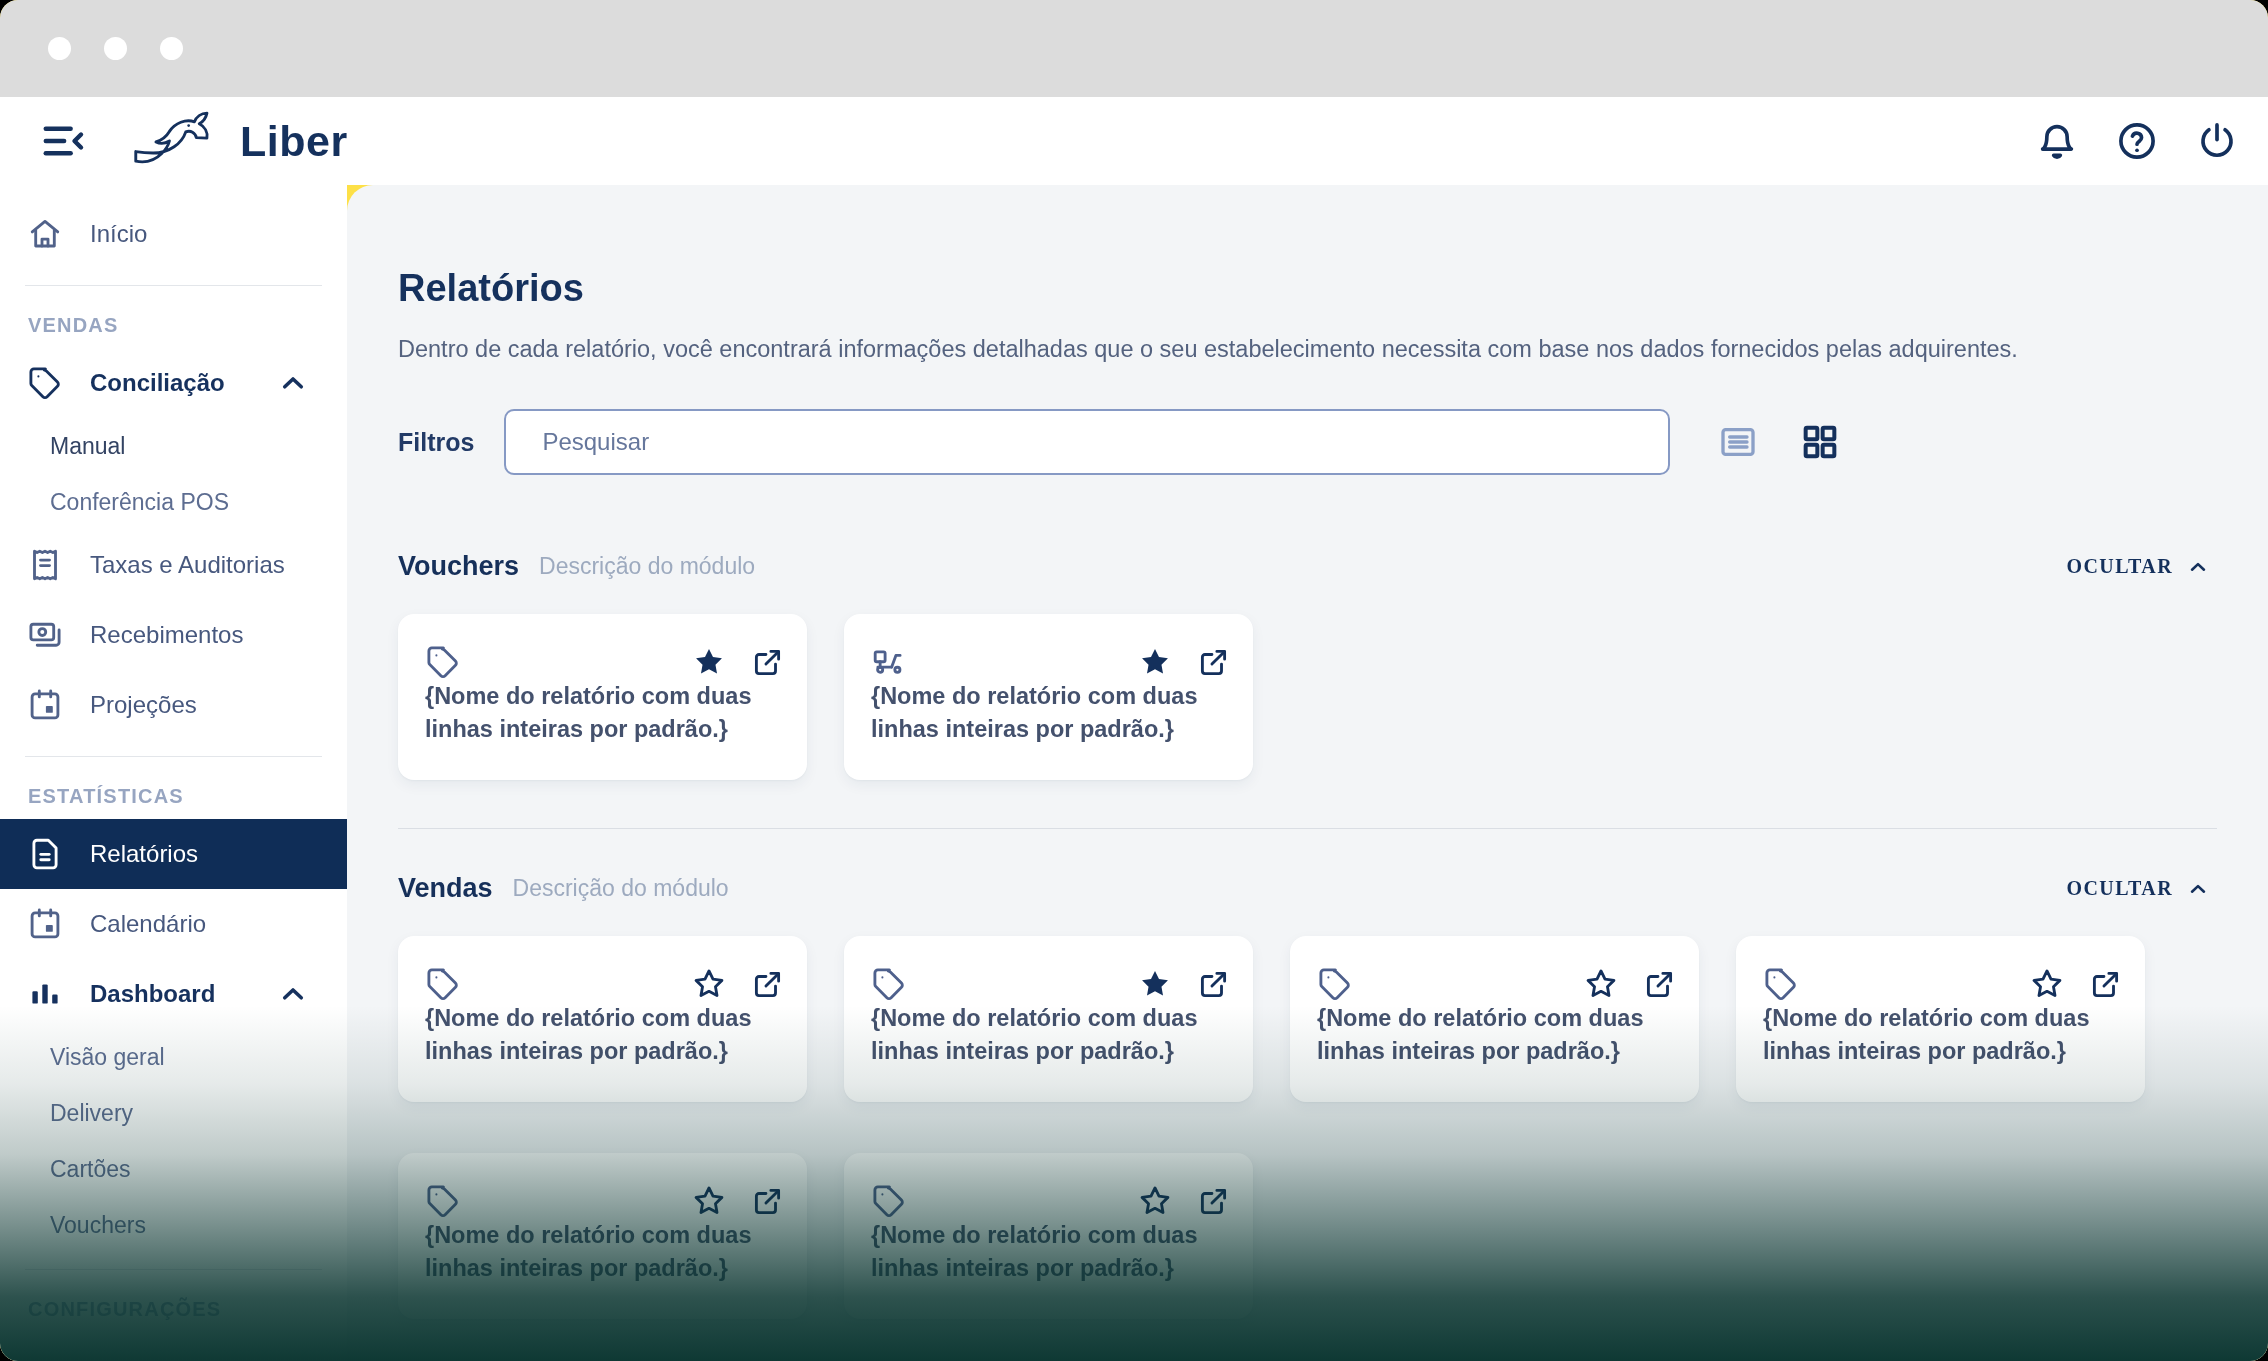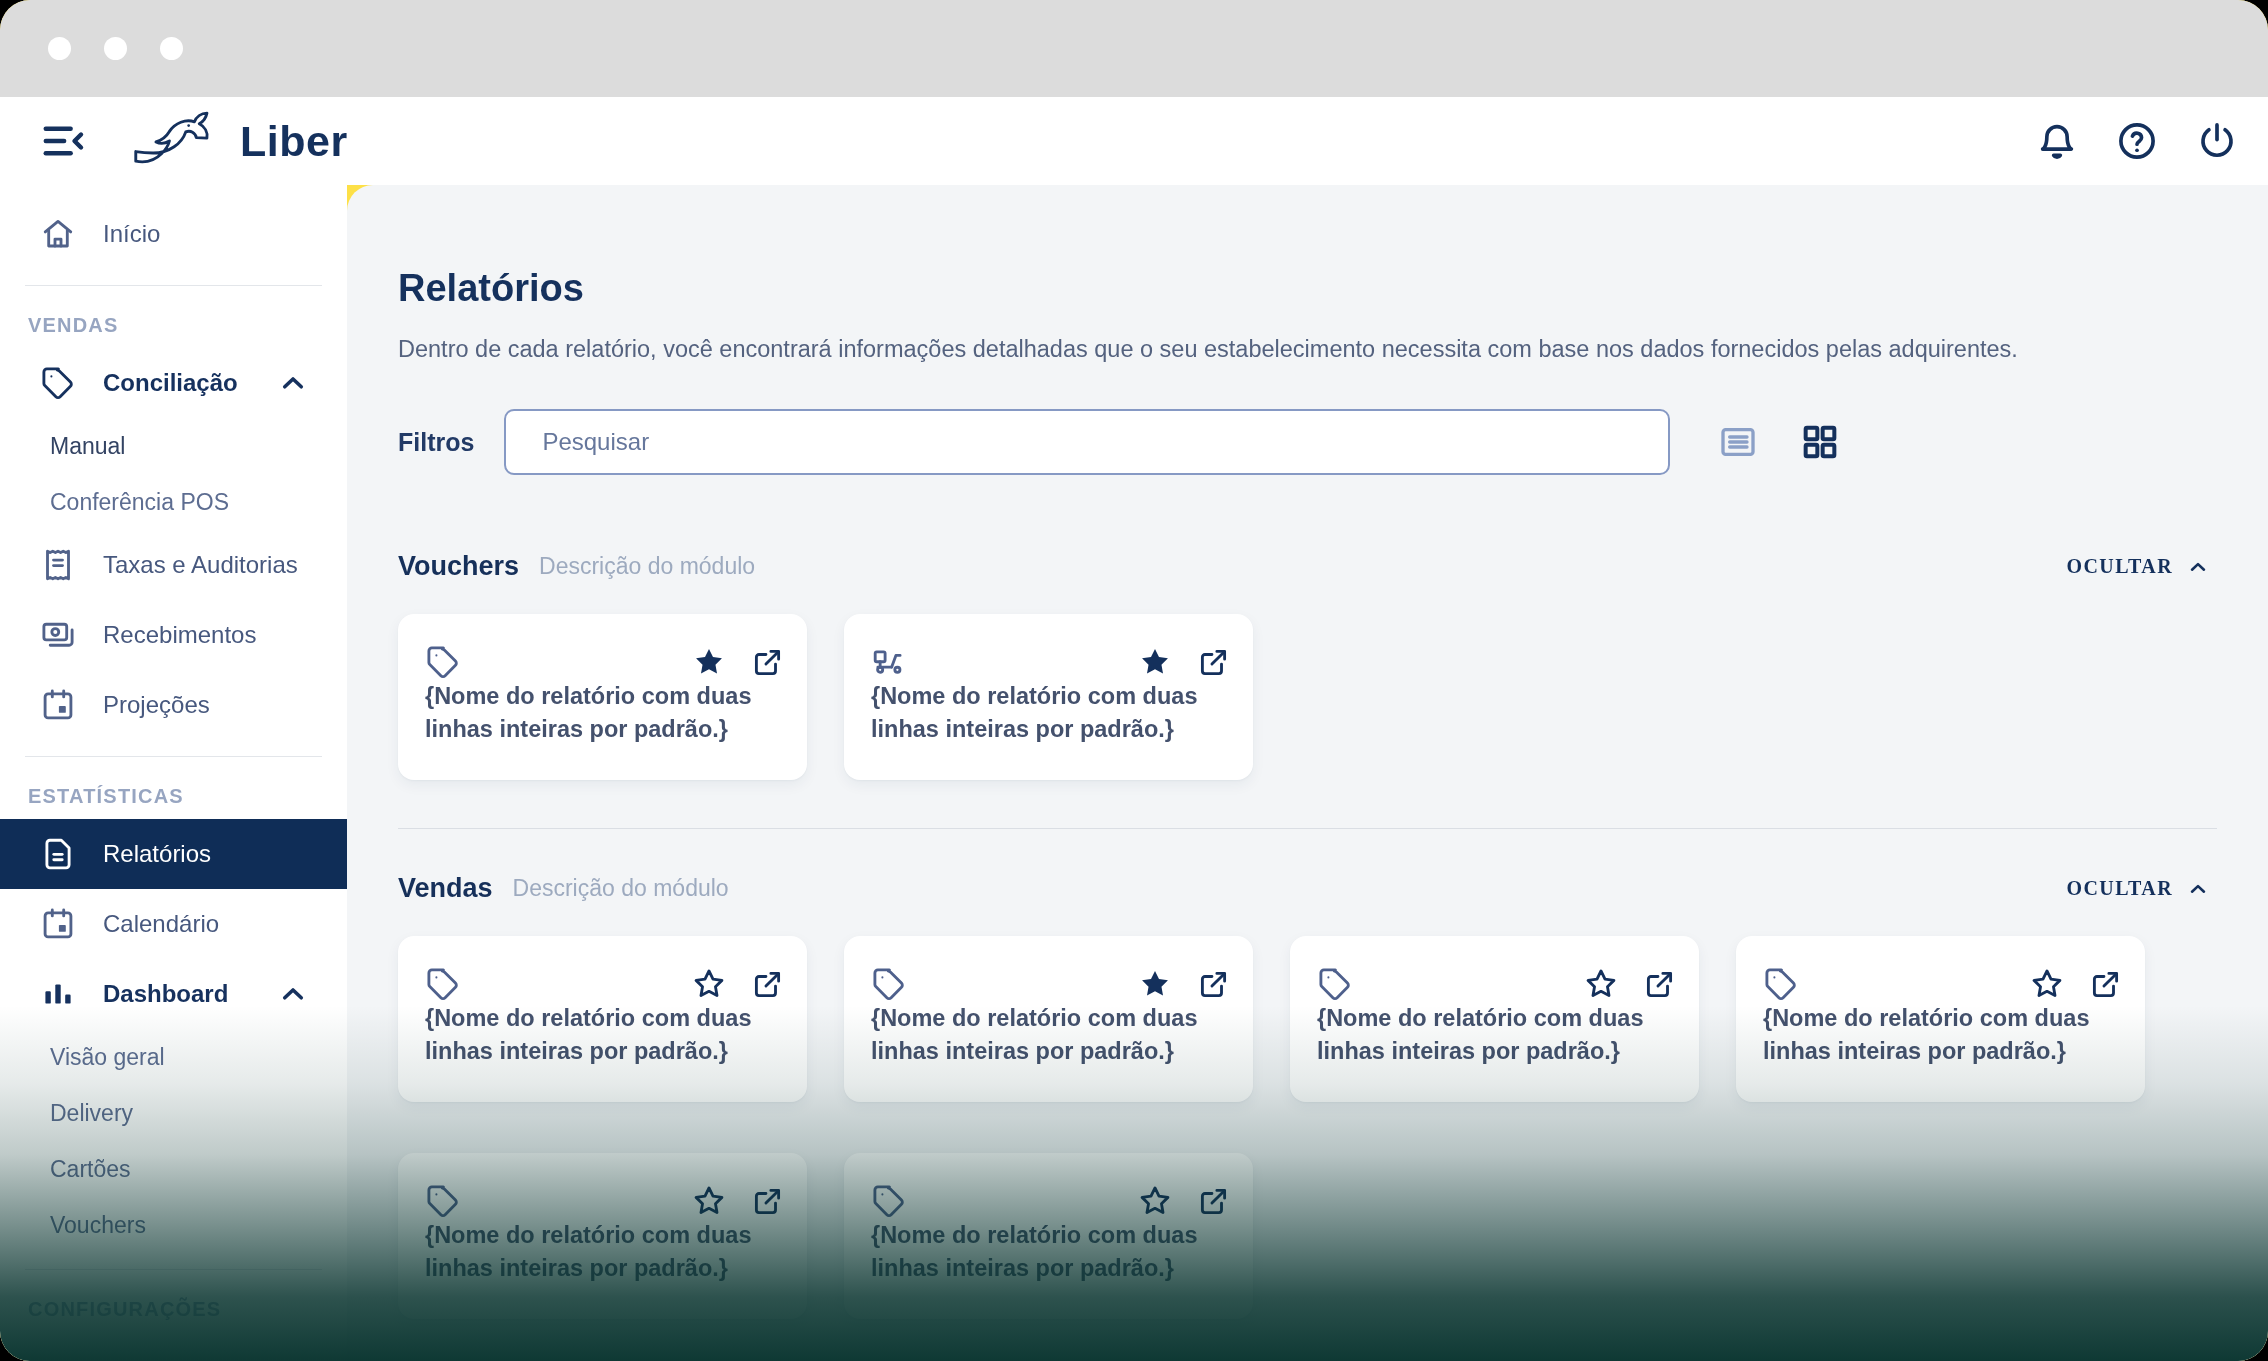--- a/index.html
+++ b/index.html
@@ -1,38 +1,38 @@
 <!DOCTYPE html>
 <html lang="pt-BR"><head>
 <meta charset="utf-8">
 <style>
   html,body{margin:0;padding:0;background:#000;}
   body{width:2268px;height:1361px;position:relative;overflow:hidden;
        font-family:"Liberation Sans","DejaVu Sans",sans-serif;
        -webkit-font-smoothing:antialiased;}
-  .window{position:absolute;inset:0;border-radius:30px;overflow:hidden;background:#fde047;}
+  .window{position:absolute;inset:0;border-radius:18px;overflow:hidden;background:#fde047;}
 
   
   .titlebar{height:97px;background:#dcdcdc;display:flex;align-items:center;padding-left:48px;gap:33px;}
   .tl-dot{width:23px;height:23px;border-radius:50%;background:#fff;}
 
   
   .appbar{height:88px;background:#fff;display:flex;align-items:center;padding:0 30px 0 40px;}
   .collapse-btn{width:46px;height:46px;border:none;background:none;color:#15315d;cursor:pointer;padding:0;}
   .logo{display:flex;align-items:center;margin-left:44px;gap:10px;}
   .logo-hare{width:100px;height:62px;}
   .logo-text{font-size:43px;font-weight:700;color:#15315d;letter-spacing:.5px;}
   .appbar-spacer{flex:1;}
   .appbar-actions{display:flex;align-items:center;gap:38px;}
   .topbtn{width:42px;height:42px;border:none;background:none;color:#14305c;cursor:pointer;padding:0;}
   .topbtn .icn{width:42px;height:42px;}
 
   
   .sidebar{position:absolute;top:185px;left:0;width:347px;bottom:0;background:#fff;padding-top:14px;box-sizing:border-box;}
-  .sb-item{height:64px;display:flex;align-items:center;padding-left:40px;gap:27px;
+  .sb-item{height:64px;display:flex;align-items:center;padding-left:27px;gap:27px;
            font-size:24px;color:#47587e;cursor:pointer;}
   .sb-item .icn{width:36px;height:36px;color:#51628a;flex:0 0 36px;}
   .sb-item.tall{height:70px;}
   .sb-item.active{color:#16315e;font-weight:700;}
   .sb-item.active .icn{color:#16315e;}
   .sb-item.selected{background:#0f2d57;color:#fff;font-weight:500;}
   .sb-item.selected .icn{color:#fff;}
   .sb-chev{margin-left:auto;margin-right:36px;width:28px;height:28px;color:#16315e;}
   .sb-sub{height:56px;display:flex;align-items:center;padding-left:50px;font-size:23px;color:#5d6d91;cursor:pointer;}
   .sb-sub.em{color:#334363;}

